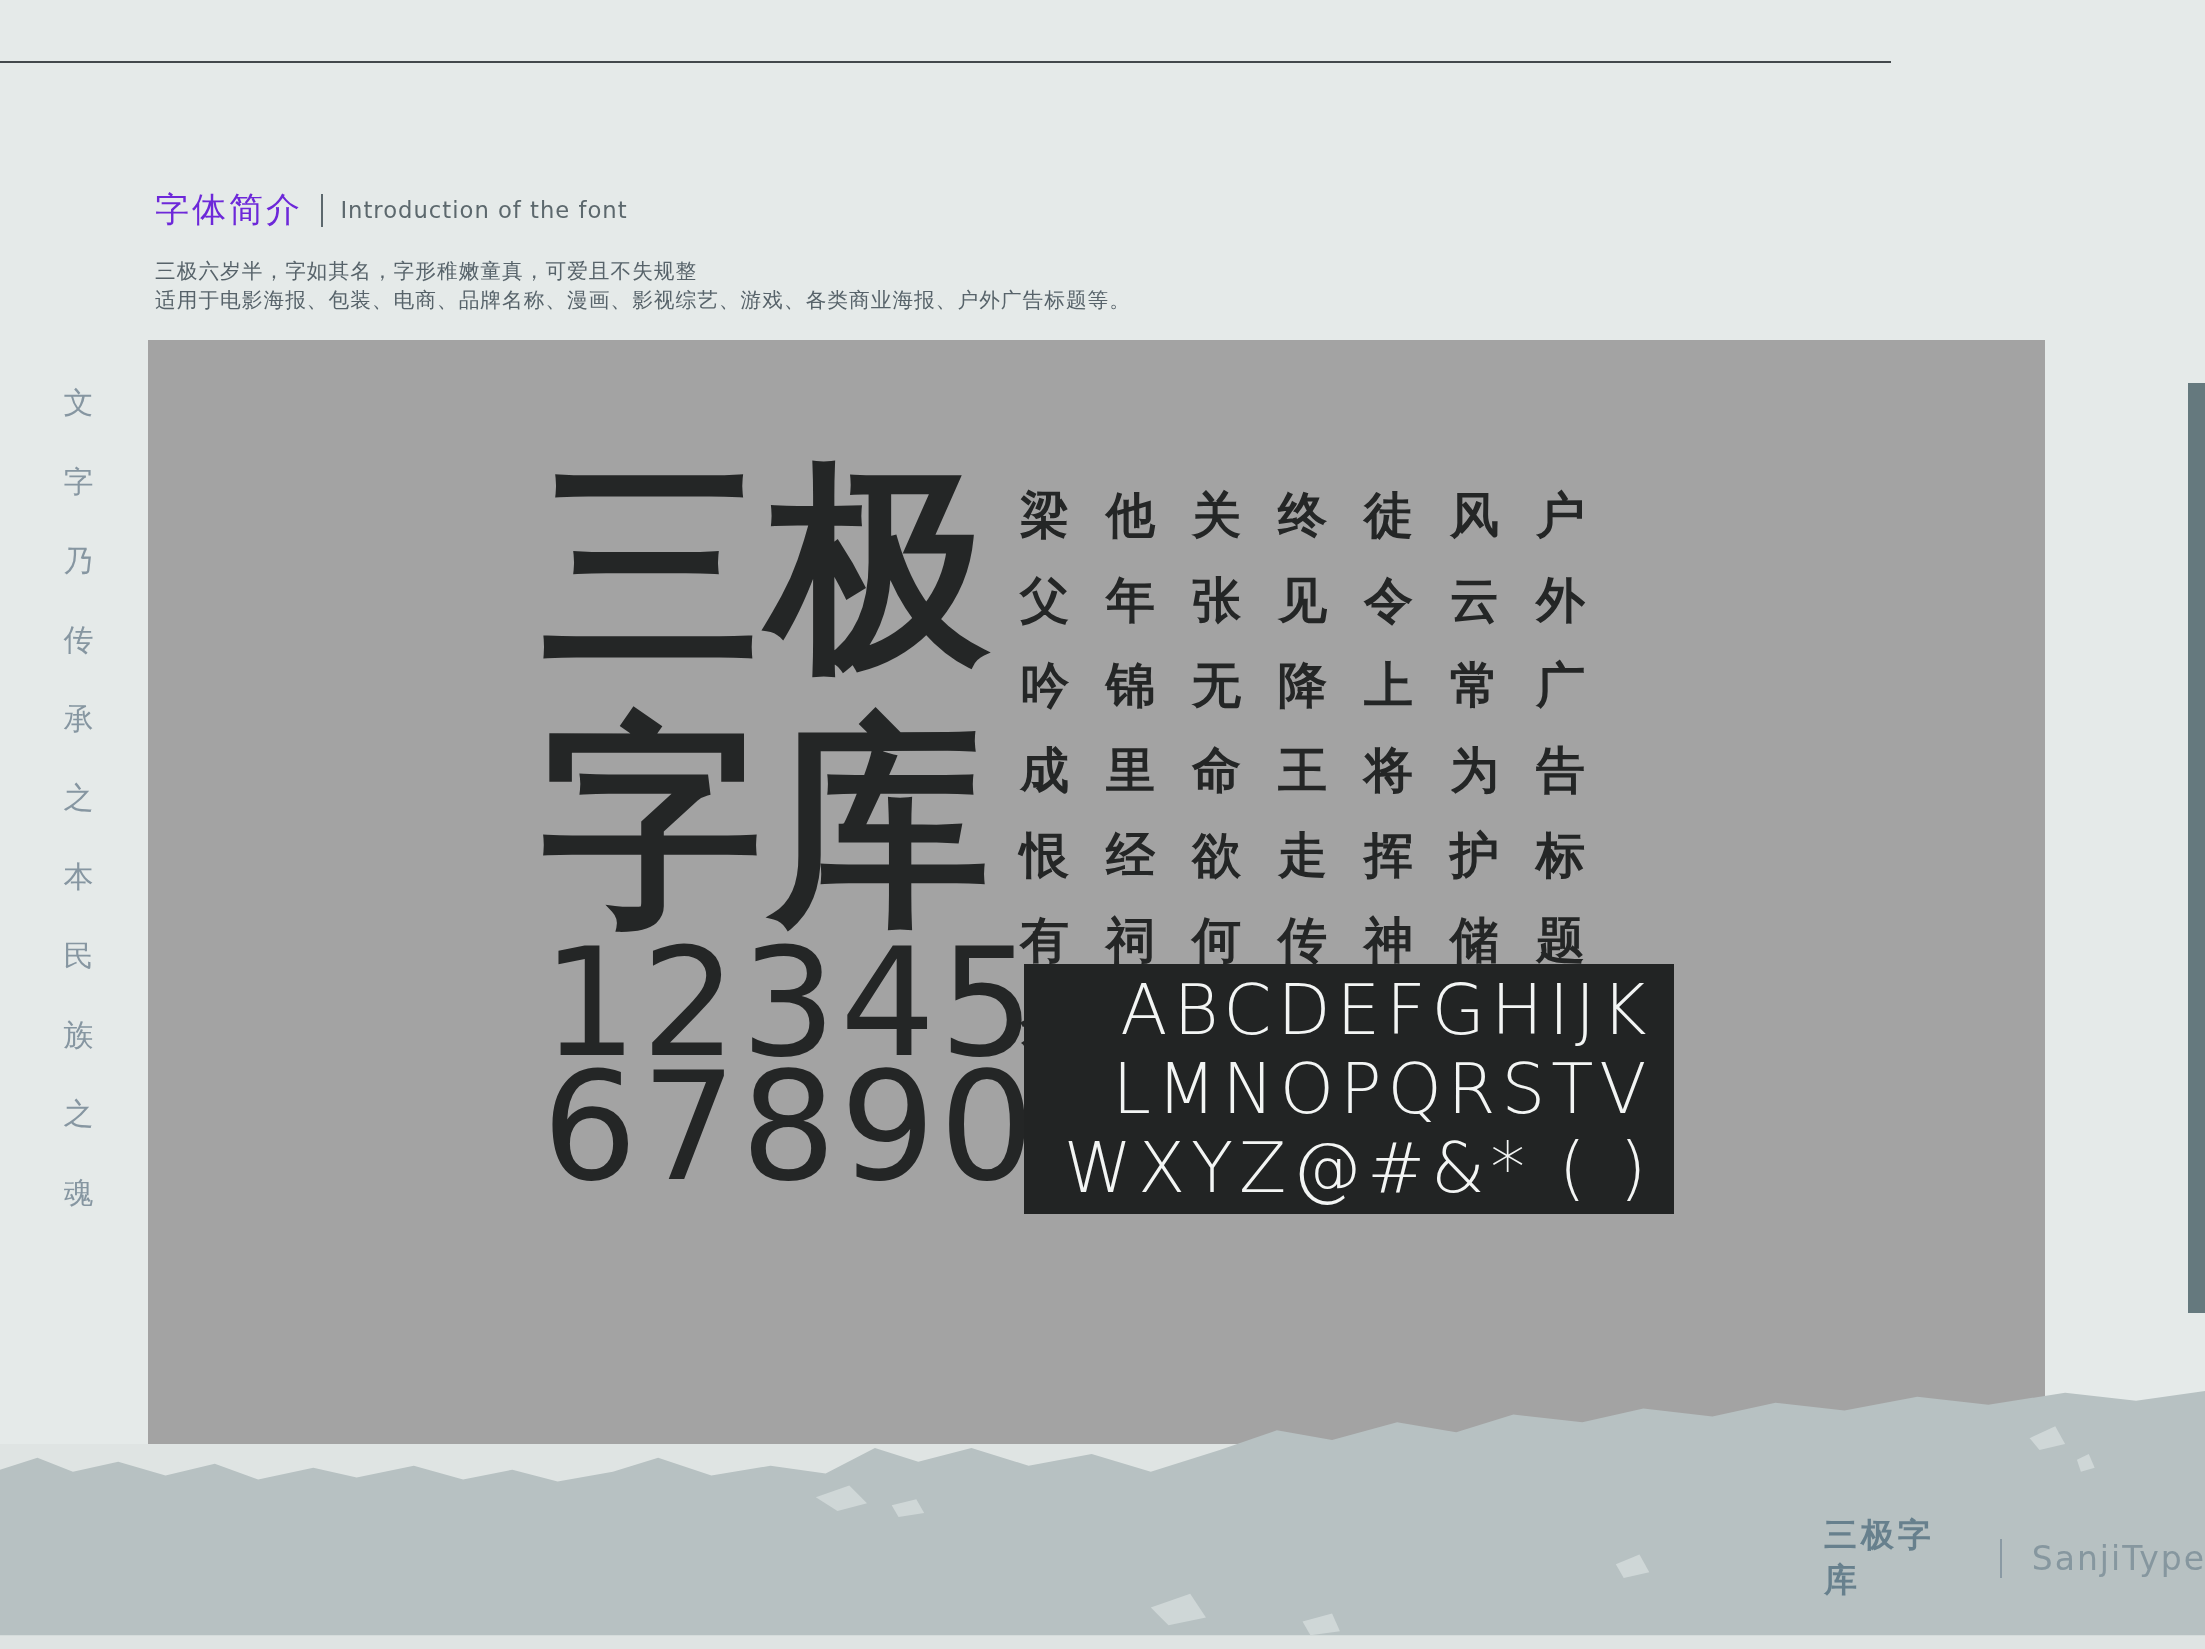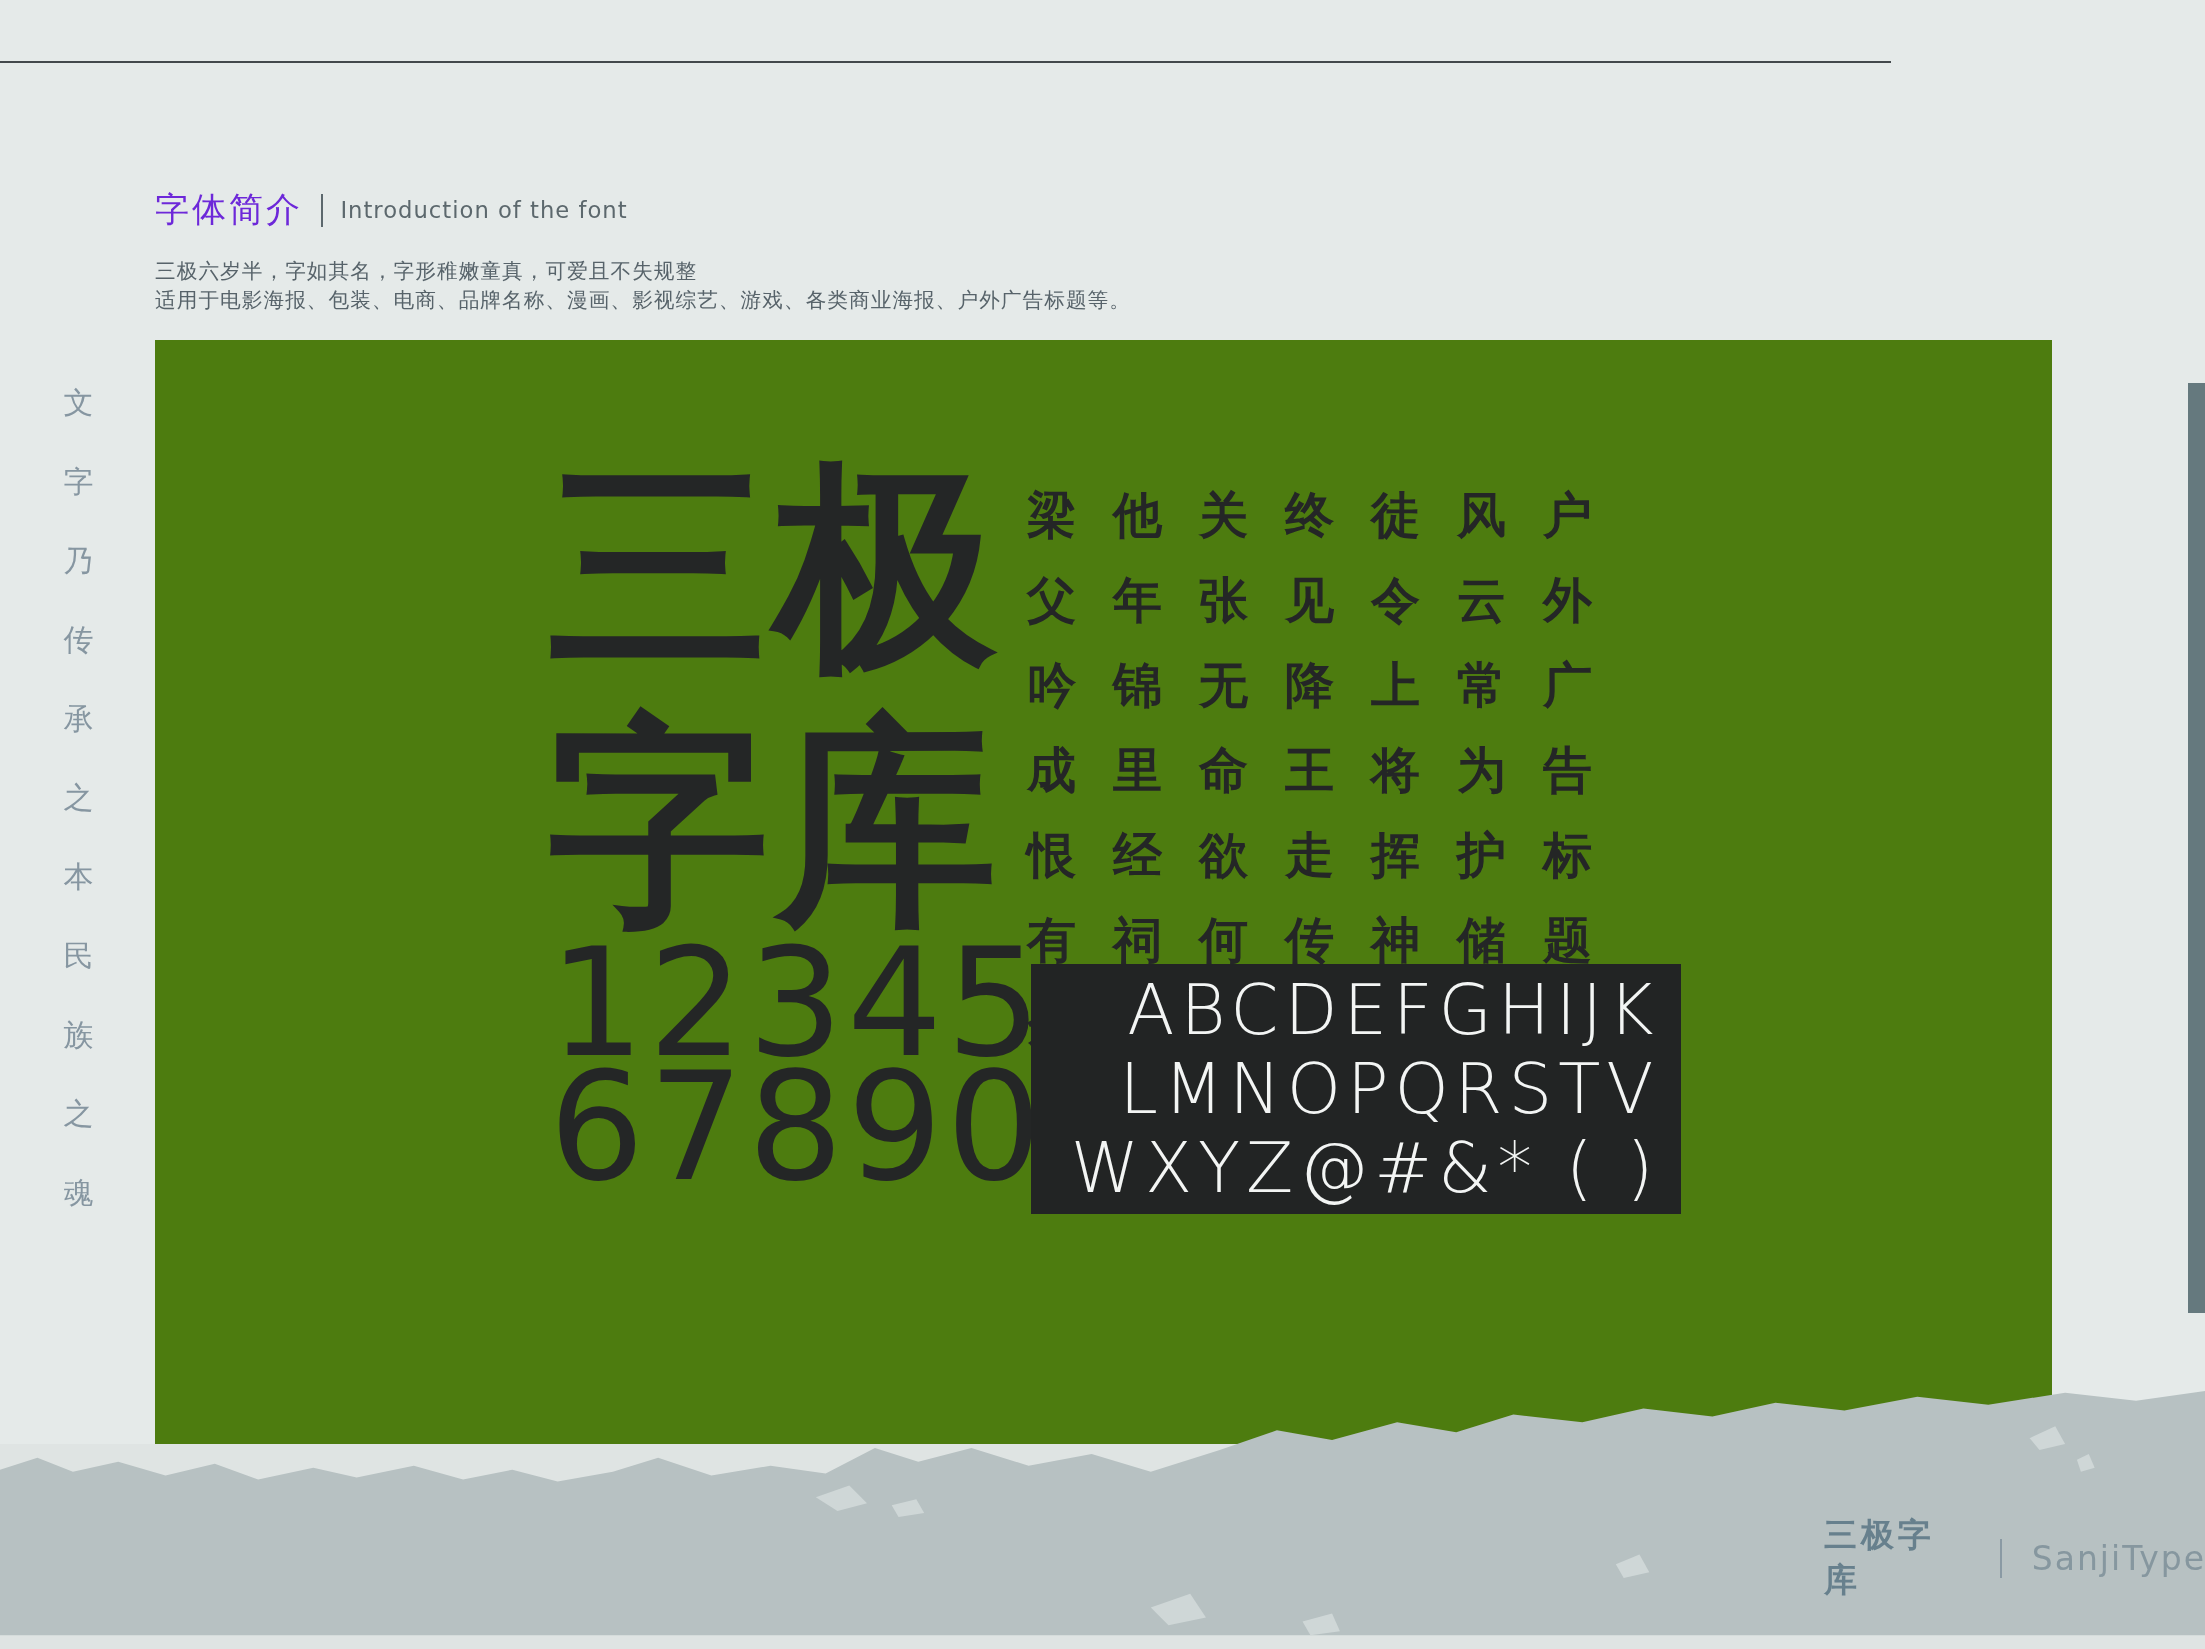--- a/index.html
+++ b/index.html
@@ -21,21 +21,21 @@
   .v-divider{width:2px;height:33px;background:#5c686d;}
   #intro-title-en{font-size:22.7px;color:#5c686d;letter-spacing:1px;}
   #intro-desc{margin-top:23.6px;font-size:20.7px;line-height:29.6px;color:#57636a;letter-spacing:1px;}
   
   #side-motto{
     left:61px;top:363px;width:35px;
     font-size:30px;line-height:79px;color:#8696a1;
     word-break:break-all;text-align:center;letter-spacing:0;
   }
   
-  #card{left:155px;top:340px;width:1897px;height:1282px;background:#4d7c0f;}
+  #card{left:148px;top:340px;width:1897px;height:1282px;background:#a3a3a3;}
   
   #brand{left:392px;top:99px;font-weight:700;font-size:222px;line-height:256px;letter-spacing:5.9px;color:#242626;}
   
   #numbers{left:394px;top:601px;font-size:150px;line-height:124px;font-weight:500;letter-spacing:3.9px;color:#242626;}
   
   #poem{left:872px;top:133px;display:flex;gap:33px;}
   .poem-col{
     width:53px;font-size:49px;line-height:85px;font-weight:600;
     word-break:break-all;color:#242626;
   }

